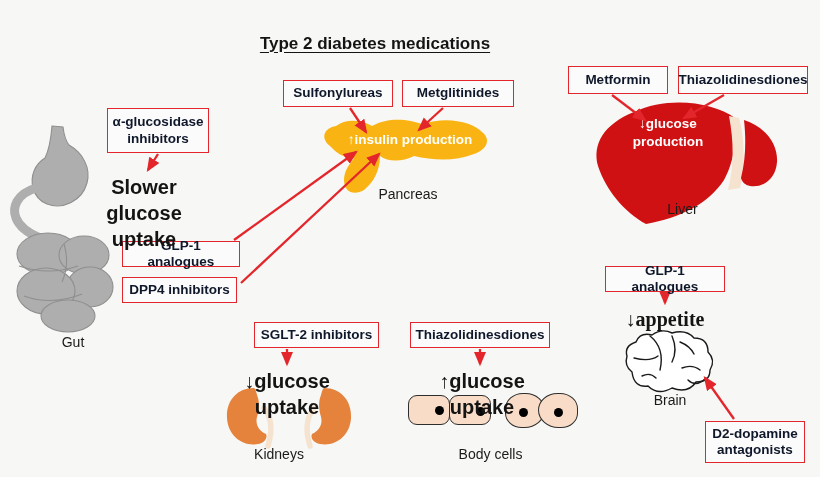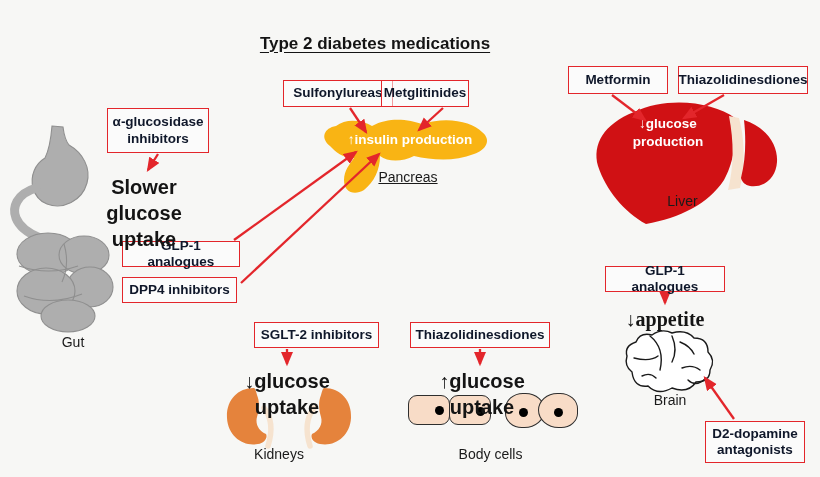--- a/index.html
+++ b/index.html
@@ -141,38 +141,38 @@
       <line x1="234" y1="240" x2="356" y2="152" marker-end="url(#arrowhead)"></line>
       <line x1="241" y1="283" x2="379" y2="154" marker-end="url(#arrowhead)"></line>
       <line x1="287" y1="349" x2="287" y2="364" marker-end="url(#arrowhead)"></line>
       <line x1="480" y1="349" x2="480" y2="364" marker-end="url(#arrowhead)"></line>
       <line x1="665" y1="292" x2="665" y2="303" marker-end="url(#arrowhead)"></line>
       <line x1="734" y1="419" x2="705" y2="378" marker-end="url(#arrowhead)"></line>
     </g>
   </svg>
 
   <div class="medbox" style="left:283px; top:80px; width:110px; height:27px;">Sulfonylureas</div>
-  <div class="medbox" style="left:381px; top:80px; width:88px; height:27px;">Metglitinides</div>
+  <div class="medbox" style="left:402px; top:80px; width:112px; height:27px;">Metglitinides</div>
   <div class="medbox" style="left:568px; top:66px; width:100px; height:28px;">Metformin</div>
   <div class="medbox" style="left:678px; top:66px; width:130px; height:28px;">Thiazolidinesdiones</div>
   <div class="medbox" style="left:107px; top:108px; width:102px; height:45px;">α-glucosidase inhibitors</div>
   <div class="medbox" style="left:122px; top:241px; width:118px; height:26px;">GLP-1 analogues</div>
   <div class="medbox" style="left:122px; top:277px; width:115px; height:26px;">DPP4 inhibitors</div>
   <div class="medbox" style="left:225px; top:322px; width:125px; height:26px;margin-left:29px;">SGLT-2 inhibitors</div>
   <div class="medbox" style="left:410px; top:322px; width:140px; height:26px;">Thiazolidinesdiones</div>
   <div class="medbox" style="left:605px; top:266px; width:120px; height:26px;">GLP-1 analogues</div>
   <div class="medbox" style="left:705px; top:421px; width:100px; height:42px;">D2-dopamine antagonists</div>
 
   <div class="fx" style="left:88px; top:174px; width:112px;">Slower glucose uptake</div>
   <div class="fx-white" style="left:330px; top:131px; width:160px;">↑insulin production</div>
   <div class="fx-white" style="left:612px; top:115px; width:112px;">↓glucose production</div>
   <div class="fx" style="left:217px; top:368px; width:140px;">↓glucose uptake</div>
   <div class="fx" style="left:412px; top:368px; width:140px;">↑glucose uptake</div>
   <div class="fx" style="left:615px; top:306px; width:100px;font-family:Liberation Serif, serif;">↓appetite</div>
 
   <div class="organ-label" style="left:48px; top:334px; width:50px;">Gut</div>
-  <div class="organ-label" style="left:372px; top:169px; width:72px;text-decoration:underline;">Pancreas</div>
-  <div class="organ-label" style="left:655px; top:193px; width:55px;">Liver</div>
+  <div class="organ-label" style="left:372px; top:186px; width:72px;">Pancreas</div>
+  <div class="organ-label" style="left:655px; top:201px; width:55px;">Liver</div>
   <div class="organ-label" style="left:243px; top:446px; width:72px;">Kidneys</div>
   <div class="organ-label" style="left:448px; top:446px; width:85px;">Body cells</div>
   <div class="organ-label" style="left:645px; top:392px; width:50px;">Brain</div>
 
 </div>
 
 </body></html>

